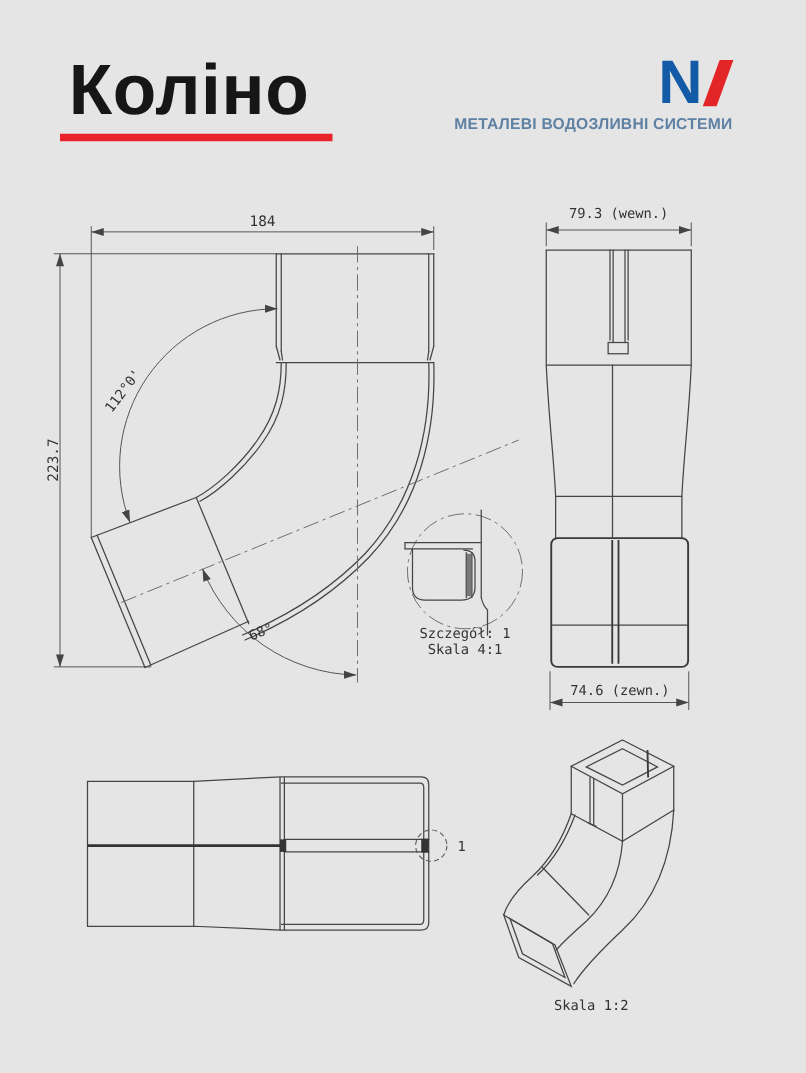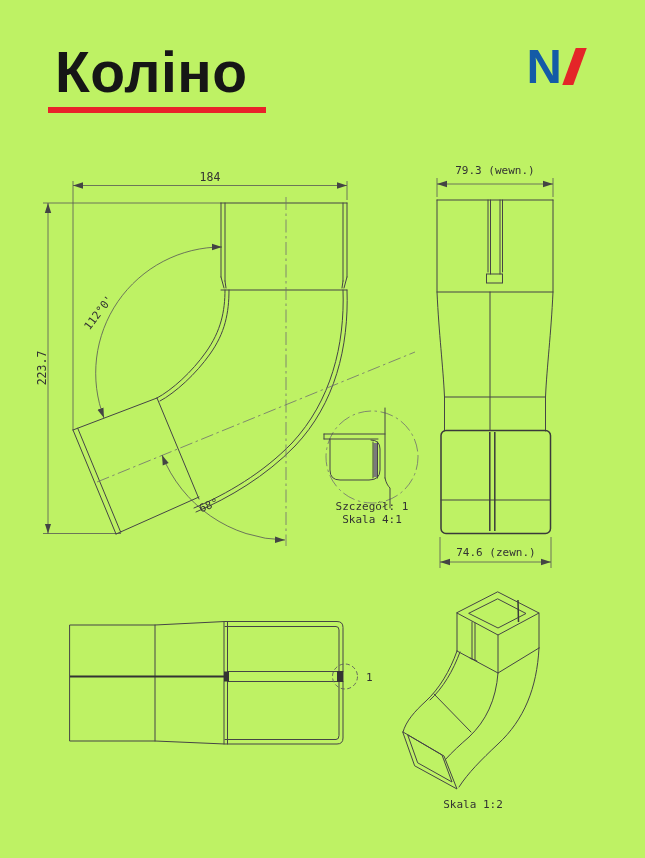--- a/index.html
+++ b/index.html
@@ -1,16 +1,16 @@
 <!DOCTYPE html>
 <html><head>
 <meta charset="utf-8">
 <style>
   html,body{margin:0;padding:0;background:#ffffff;}
-  #page{position:relative;width:645px;height:858px;background:#bef264;overflow:hidden;
+  #page{position:relative;width:645px;height:858px;background:#e5e5e5;overflow:hidden;
         font-family:"Liberation Sans",sans-serif;}
   
   #title{position:absolute;left:55px;top:44px;font-size:57px;font-weight:700;
          color:#161616;line-height:1;letter-spacing:0.5px;}
   #title-underline{position:absolute;left:48px;top:107px;width:218px;height:6px;}
   #brand{position:absolute;left:318px;top:46px;width:268px;text-align:right;}
   #brand-word{display:flex;align-items:flex-end;justify-content:flex-end;
               font-size:49px;font-weight:700;line-height:0.82;letter-spacing:0px;}
   .brand-blue{color:#145ba7;}
   #logo-slash{display:inline-block;width:11px;height:37px;background:#e42528;
@@ -33,20 +33,21 @@
 <div id="page">
 
   <div id="title">Коліно</div>
   <div id="title-underline" style="background:#e8232a;"></div>
 
   <div id="brand">
     <div id="brand-word">
       <span class="brand-blue">N</span>
       <span id="logo-slash"></span>
     </div>
+    <div id="brand-sub">МЕТАЛЕВІ ВОДОЗЛИВНІ СИСТЕМИ</div>
   </div>
 
   <svg id="drawing" viewBox="0 0 645 858" xmlns="http://www.w3.org/2000/svg">
     <defs>
       <marker id="aE" markerWidth="12" markerHeight="9" refX="10" refY="4" orient="auto" markerUnits="userSpaceOnUse">
         <path d="M0,0.8 L10,4 L0,7.2 Z" fill="#444"></path>
       </marker>
       <marker id="aS" markerWidth="12" markerHeight="9" refX="1" refY="4" orient="auto" markerUnits="userSpaceOnUse">
         <path d="M11,0.8 L1,4 L11,7.2 Z" fill="#444"></path>
       </marker>

